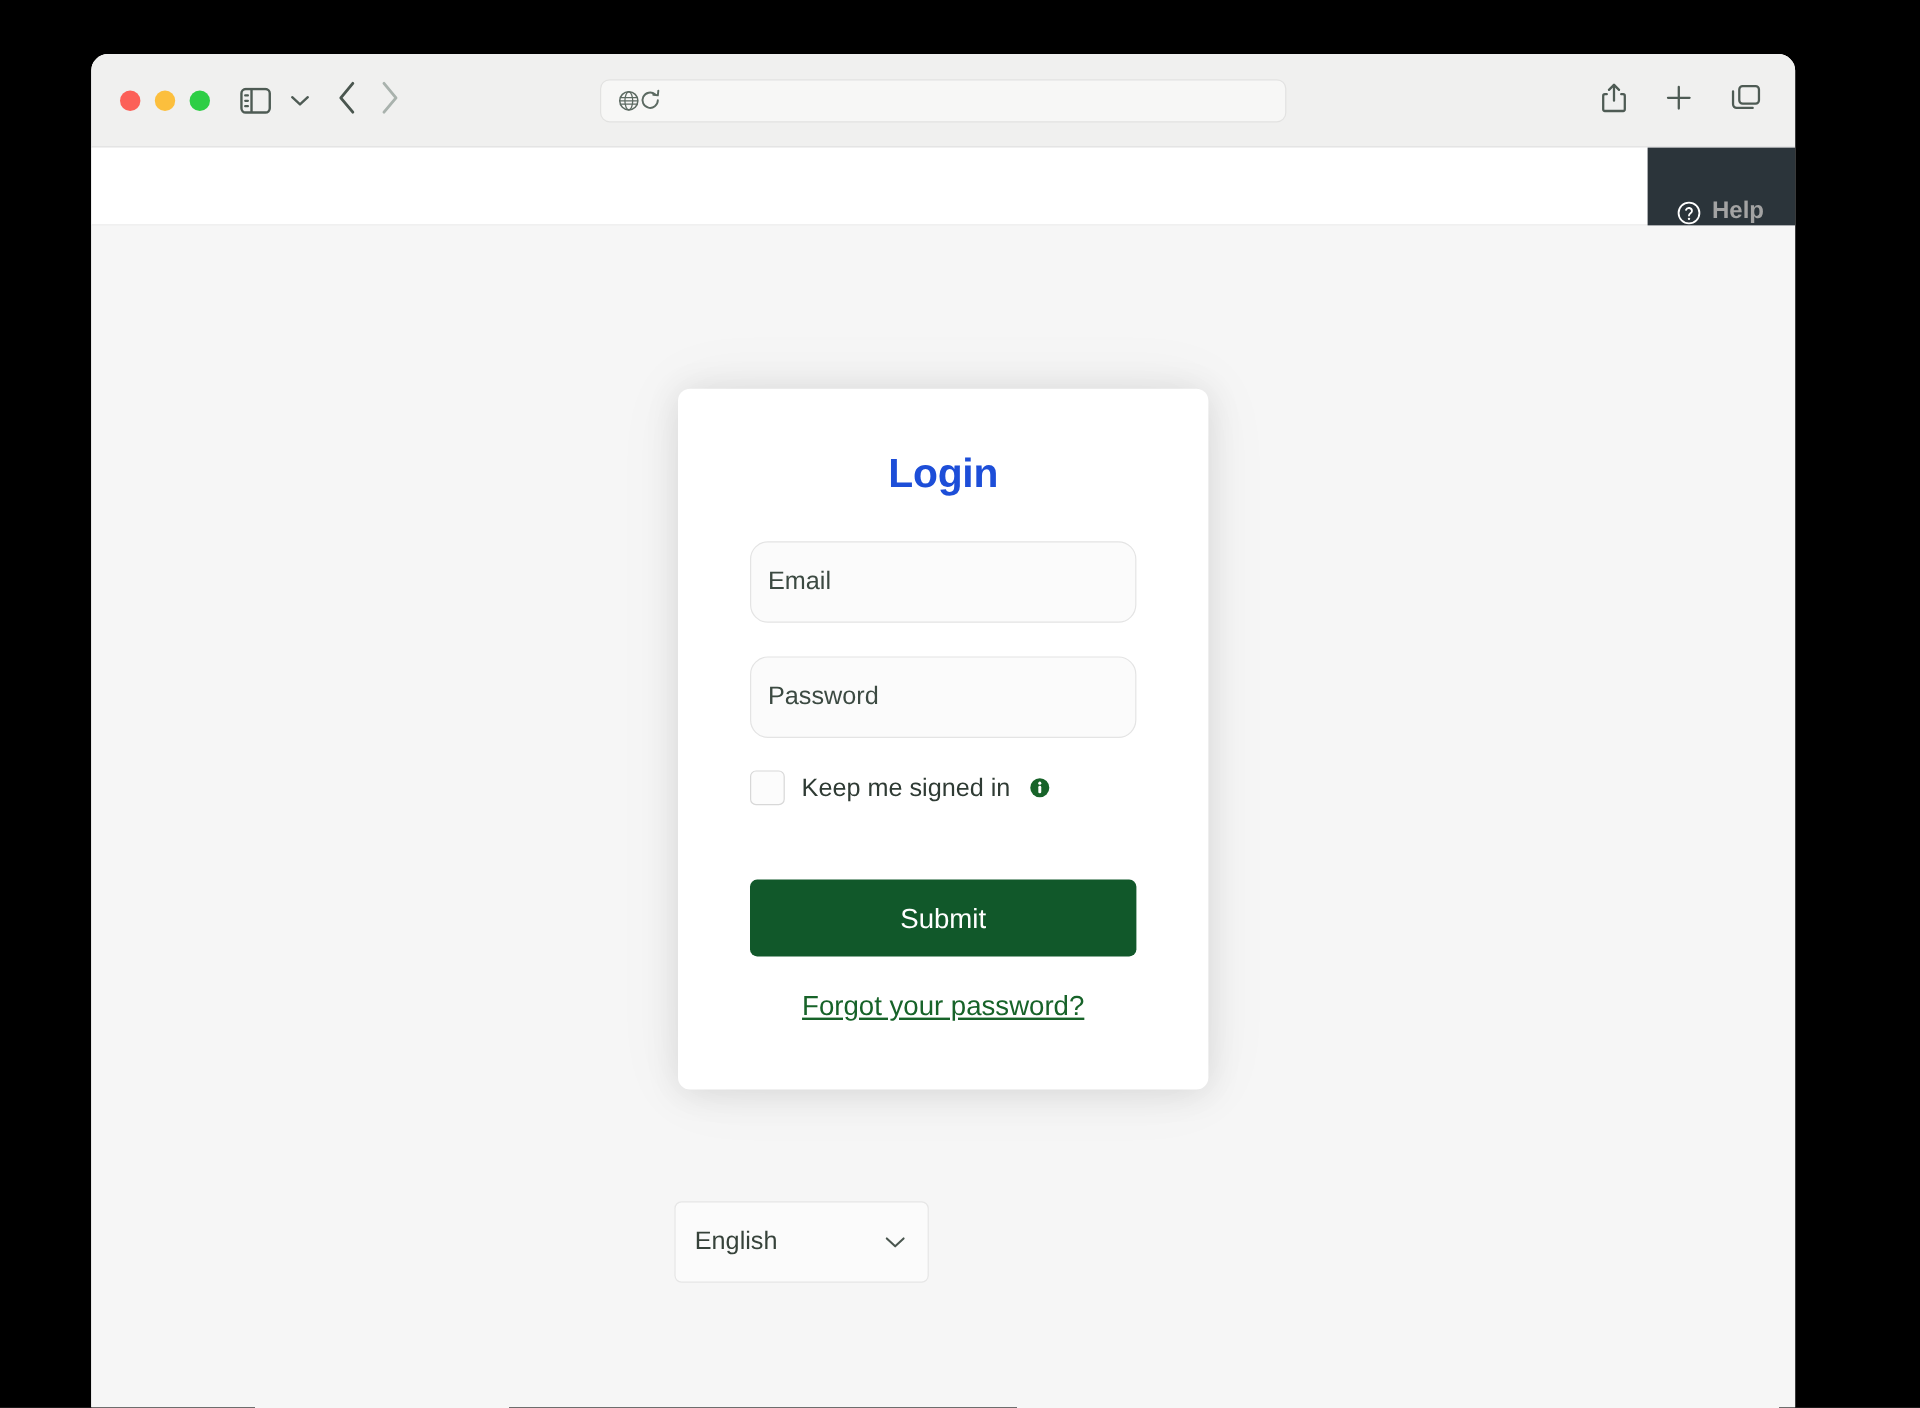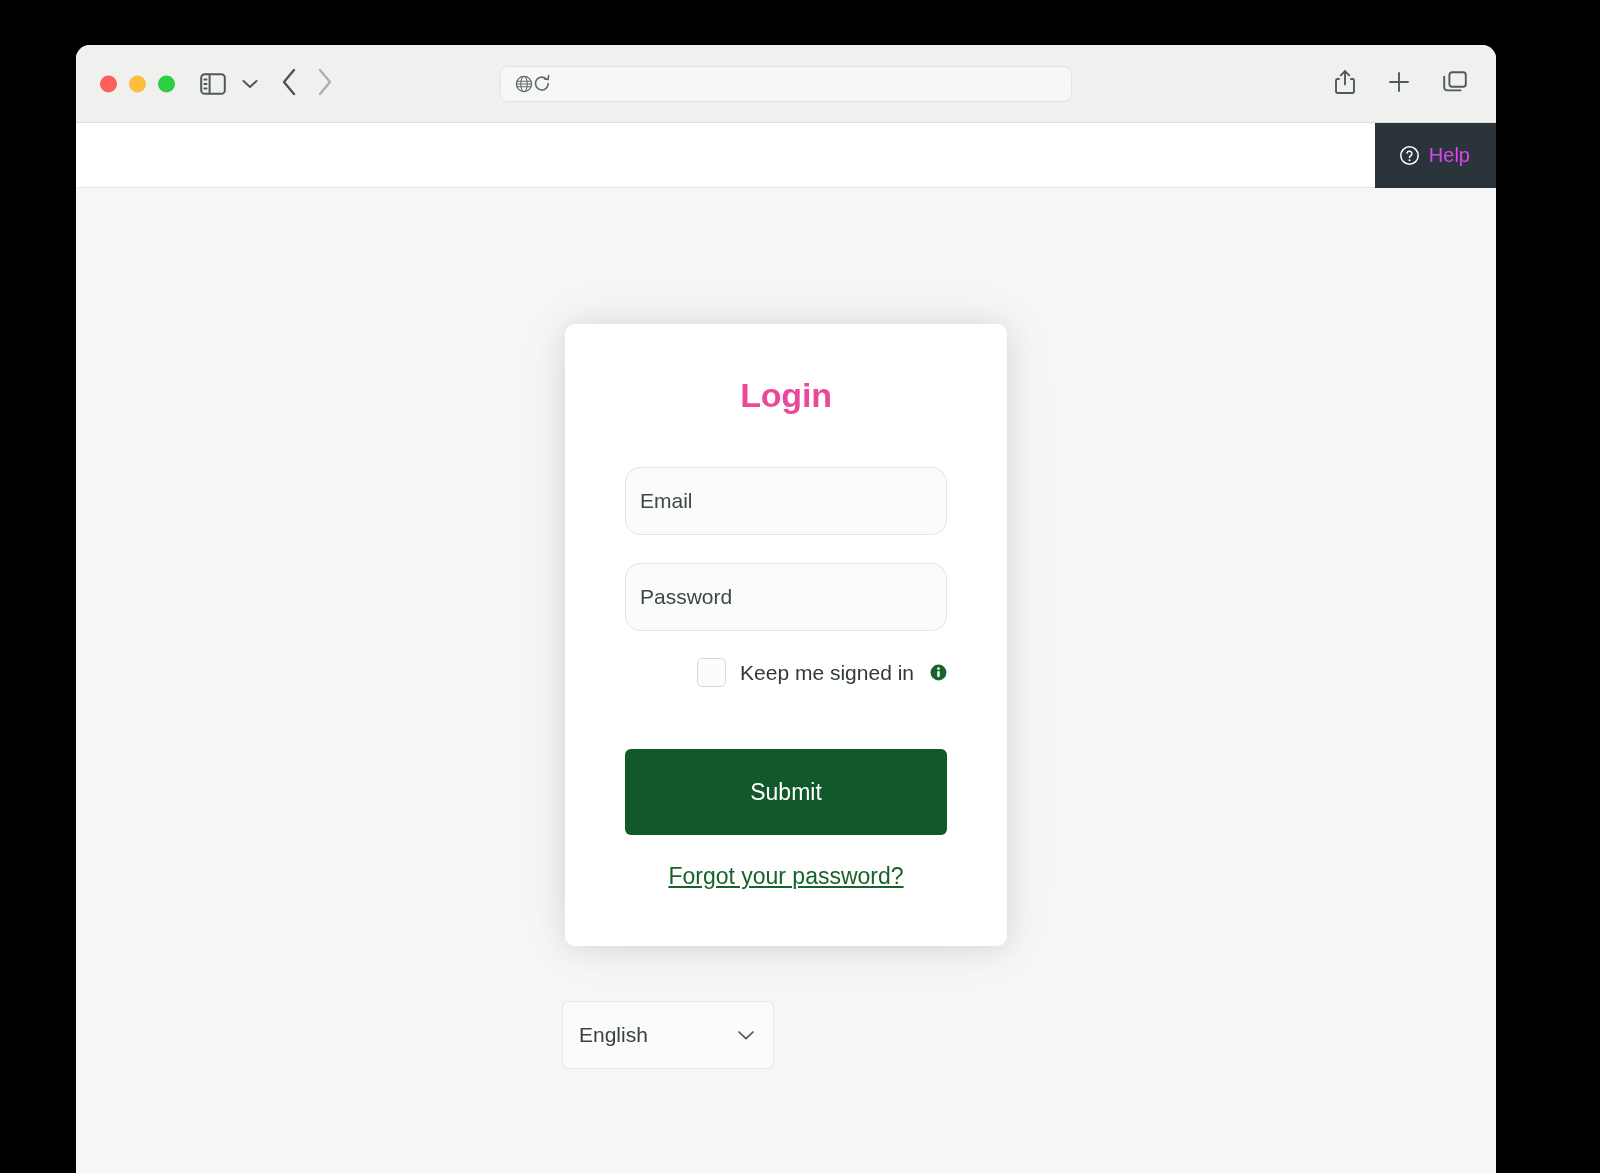--- a/index.html
+++ b/index.html
@@ -125,26 +125,27 @@
     background: #ffffff;
     border-bottom: 1px solid #e6e6e6;
   }
   .help-button {
     position: absolute;
     right: 0;
     top: 0;
     height: 65px;
     padding: 0 26px 0 24px;
     background: #2b343a;
-    color: #d946ef;
-    display: flex;
-    align-items: center;
+    color: #a3a3a3;
+    display: flex;
+    align-items: flex-end;
     gap: 9px;
     font-size: 20px;
     cursor: pointer;
+    font-weight: bold;
   }
   .help-icon { display: flex; align-items: center; }
 
   
   .page-body {
     position: relative;
     height: calc(1128px - 78px - 65px);
     background: #f6f6f6;
   }
 
@@ -157,23 +158,23 @@
     background: #ffffff;
     border-radius: 10px;
     box-shadow: 0 2px 28px rgba(0,0,0,0.10), 0 0 60px rgba(0,0,0,0.05);
     padding: 52px 60px 56px 60px;
   }
 
   .card-title {
     text-align: center;
     font-size: 34px;
     font-weight: bold;
-    color: #ec4899;
+    color: #1d4ed8;
     letter-spacing: -0.2px;
-    margin-bottom: 52px;
+    margin-bottom: 36px;
   }
 
   .field {
     width: 100%;
     height: 68px;
     background: #fbfbfb;
     border: 1px solid #e4e4e4;
     border-radius: 15px;
     padding: 0 14px;
     font-size: 21px;
@@ -183,21 +184,20 @@
     display: block;
   }
   .field::placeholder { color: #3c4a42; opacity: 1; }
   .field + .field { margin-top: 28px; }
 
   .checkbox-row {
     display: flex;
     align-items: center;
     gap: 14px;
     margin-top: 27px;
-    justify-content: flex-end;
   }
   .checkbox-box {
     width: 29px;
     height: 29px;
     border: 1px solid #d8d8d8;
     border-radius: 5px;
     background: #fcfcfc;
     flex: none;
     cursor: pointer;
   }
@@ -207,21 +207,21 @@
   }
   .info-icon {
     display: flex;
     align-items: center;
     margin-left: 2px;
     cursor: pointer;
   }
 
   .submit-button {
     width: 100%;
-    height: 86px;
+    height: 64px;
     margin-top: 62px;
     background: #11582a;
     color: #ffffff;
     border: none;
     border-radius: 6px;
     font-size: 23px;
     font-family: "Liberation Sans", sans-serif;
     cursor: pointer;
   }
 

